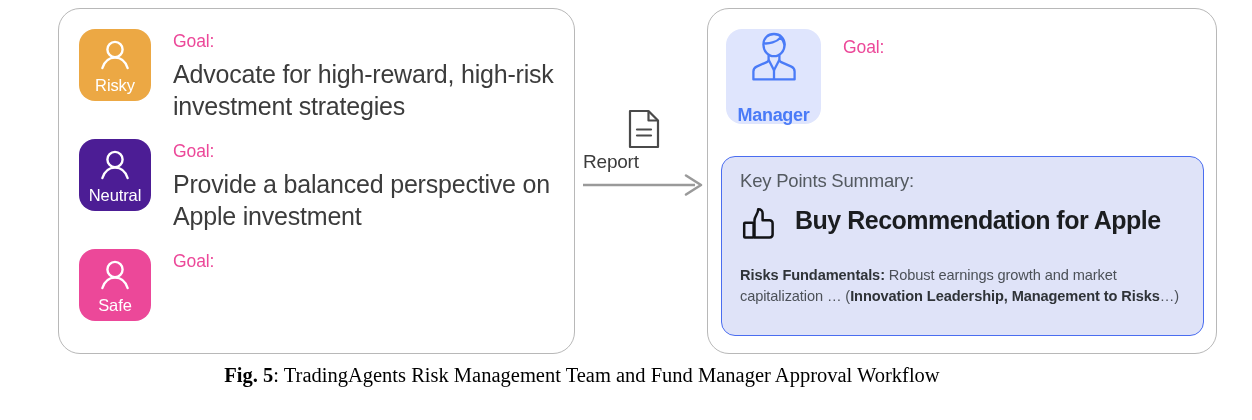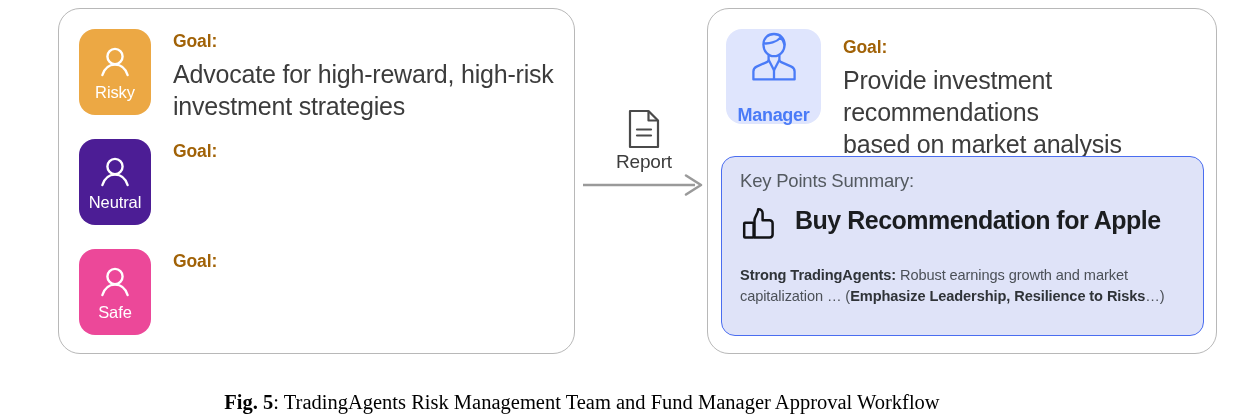--- a/index.html
+++ b/index.html
@@ -41,21 +41,21 @@
     position: absolute;
     display: flex;
     align-items: flex-start;
   }
   #agent-row-risky   { left: 20px; top: 20px;  }
   #agent-row-neutral { left: 20px; top: 130px; }
   #agent-row-safe    { left: 20px; top: 240px; }
 
   .agent-badge {
     width: 72px;
-    height: 86px;
+    height: 72px;
     border-radius: 16px;
     display: flex;
     flex-direction: column;
     align-items: center;
     justify-content: center;
     flex: 0 0 auto;
     position: relative;
   }
   .agent-badge .person-icon {
     display: block;
@@ -68,22 +68,22 @@
     margin-top: 3px;
     letter-spacing: -0.1px;
   }
 
   .goal-block {
     margin-left: 22px;
     padding-top: 2px;
   }
   .goal-title {
     font-size: 17.5px;
-    font-weight: bold;
-    color: #a16207;
+    font-weight: normal;
+    color: #ec4899;
     line-height: 1.15;
     letter-spacing: -0.1px;
   }
   .goal-text {
     font-size: 25px;
     color: #3c3c3c;
     line-height: 1.28;
     margin-top: 7px;
     letter-spacing: -0.2px;
     white-space: pre-line;
@@ -166,41 +166,40 @@
     left: 583px;
     top: 105px;
     width: 122px;
     height: 90px;
   }
   #report-label {
     position: absolute;
     left: 0;
     top: 46px;
     width: 122px;
-    text-align: center;
     font-size: 19px;
     color: #3c3c3c;
     letter-spacing: -0.2px;
   }
   #report-doc-icon {
     position: absolute;
     left: 44px;
     top: 4px;
   }
   #report-arrow {
     position: absolute;
     left: 0;
     top: 68px;
   }
 
   
   #figure-caption {
     position: absolute;
     left: 0;
-    top: 391px;
+    top: 364px;
     width: 1164px;
     text-align: center;
     font-family: "Liberation Serif", serif;
     font-size: 20.5px;
     color: #000000;
   }
   #figure-caption .caption-number { font-weight: bold; }
 </style>
 </head>
 <body>
@@ -229,20 +228,22 @@
       <span class="person-icon">
         <svg width="34" height="30" viewBox="0 0 34 30" fill="none">
           <circle cx="17" cy="9.5" r="7.6" stroke="#ffffff" stroke-width="2.4"></circle>
           <path d="M4.4 28 C6.6 21 11.2 17.6 17 17.6 C22.8 17.6 27.4 21 29.6 28" stroke="#ffffff" stroke-width="2.4" stroke-linecap="round" fill="none"></path>
         </svg>
       </span>
       <span class="badge-label">Neutral</span>
     </div>
     <div class="goal-block">
       <div class="goal-title">Goal:</div>
+      <div class="goal-text">Provide a balanced perspective on
+Apple investment</div>
     </div>
   </div>
 
   <div class="agent-row" id="agent-row-safe">
     <div class="agent-badge" style="background:#ec4899">
       <span class="person-icon">
         <svg width="34" height="30" viewBox="0 0 34 30" fill="none">
           <circle cx="17" cy="9.5" r="7.6" stroke="#ffffff" stroke-width="2.4"></circle>
           <path d="M4.4 28 C6.6 21 11.2 17.6 17 17.6 C22.8 17.6 27.4 21 29.6 28" stroke="#ffffff" stroke-width="2.4" stroke-linecap="round" fill="none"></path>
         </svg>
@@ -288,39 +289,37 @@
                    C48.6 39.4 47.4 37.5 45.4 36.6 L35.2 32.1
                    C34.1 31.6 33.4 30.6 33.4 29.4 L33.4 25.2" stroke="#4a7bf7" stroke-width="2.3" fill="none" stroke-linejoin="round"></path>
           <path d="M22.6 29.8 L28 40.2 L33.4 29.8" stroke="#4a7bf7" stroke-width="2.3" fill="none" stroke-linejoin="round"></path>
           <path d="M28 40.2 L28 49.4" stroke="#4a7bf7" stroke-width="2.3" fill="none"></path>
         </svg>
       </span>
       <span class="badge-label">Manager</span>
     </div>
     <div id="manager-goal-block">
       <div class="goal-title">Goal:</div>
-      <div class="goal-text">Provide investment recommendations
-based on market analysis</div>
     </div>
   </div>
 
   <div id="key-points-box">
     <div id="key-points-title">Key Points Summary:</div>
     <div id="recommendation-row">
       <span>
         <svg width="38" height="36" viewBox="0 0 38 36" fill="none">
           <path d="M14.5 14.2 L14.5 31.5 L29.6 31.5 C31.3 31.5 32.6 30.2 32.6 28.6
                    L32.6 17.2 C32.6 15.5 31.3 14.2 29.6 14.2 L22.6 14.2
                    L22.6 7.2 C22.6 4.9 20.8 3.2 18.6 3.2 L18.2 3.2
                    C18.2 8.2 14.5 10.4 14.5 14.2 Z" stroke="#121316" stroke-width="2.5" fill="none" stroke-linejoin="round"></path>
           <rect x="4.2" y="16.8" width="9.4" height="14.7" rx="0.8" stroke="#121316" stroke-width="2.5" fill="none"></rect>
         </svg>
       </span>
       <span id="recommendation-headline">Buy Recommendation for Apple</span>
     </div>
-    <div id="summary-body"><b>Strong TradingAgents:</b><span> Robust earnings growth and market capitalization … (</span><b>Emphasize Leadership, Resilience to Risks</b><span>…)</span></div>
+    <div id="summary-body"><b>Risks Fundamentals:</b><span> Robust earnings growth and market capitalization … (</span><b>Innovation Leadership, Management to Risks</b><span>…)</span></div>
   </div>
 
 </div>
 
 <div id="figure-caption">
   <span class="caption-number">Fig. 5</span><span>: </span><span>TradingAgents Risk Management Team and Fund Manager Approval Workflow</span>
 </div>
 
 </body></html>

